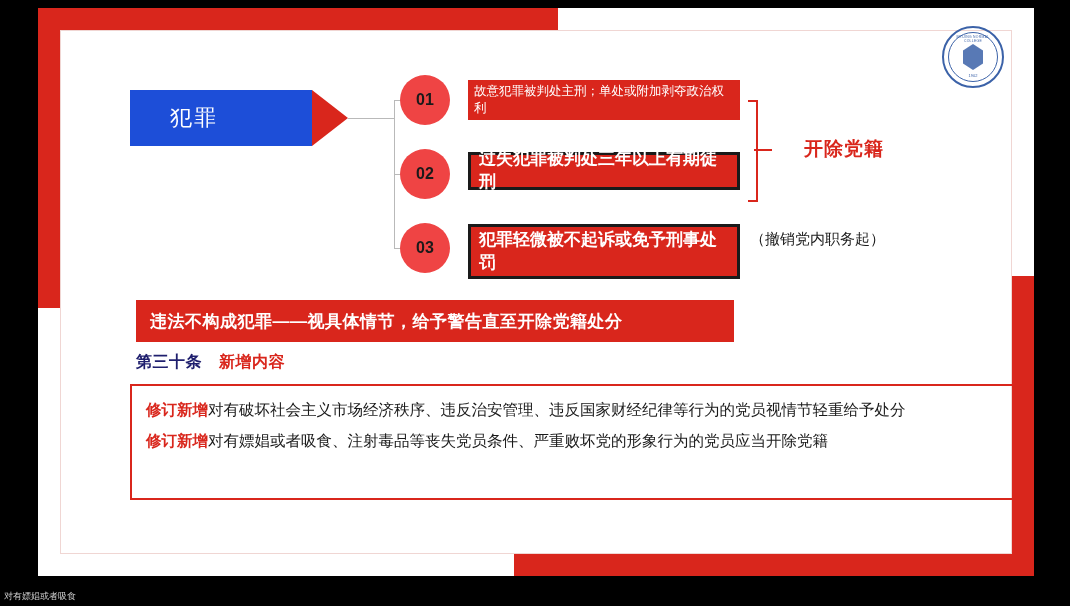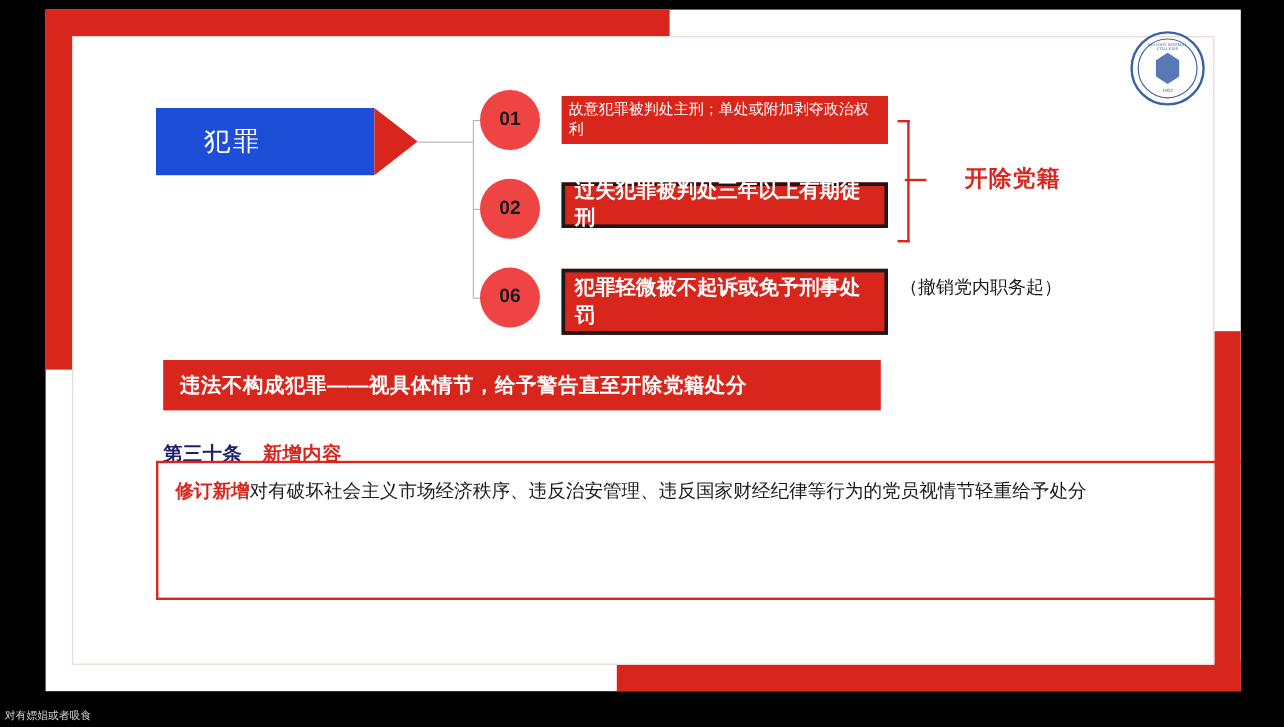--- a/index.html
+++ b/index.html
@@ -251,21 +251,21 @@
     display: flex;
     align-items: center;
     padding-left: 14px;
     box-sizing: border-box;
     letter-spacing: .5px;
   }
   
   #article-heading {
     position: absolute;
     left: 98px;
-    top: 360px;
+    top: 344px;
     font-size: 16px;
     font-weight: bold;
     color: #1f1f6e;
     letter-spacing: .5px;
   }
   #article-heading .new-part {
     color: #d9261c;
     margin-left: 12px;
   }
   
@@ -335,21 +335,21 @@
     <div class="conn" style="left:356px; top:92px; width:1px; height:148px;"></div>
     <div class="conn" style="left:356px; top:92px; width:38px; height:1px;"></div>
     <div class="conn" style="left:356px; top:166px; width:38px; height:1px;"></div>
     <div class="conn" style="left:356px; top:240px; width:38px; height:1px;"></div>
     <div class="arrow-head" style="left:392px; top:88px;"></div>
     <div class="arrow-head" style="left:392px; top:162px;"></div>
     <div class="arrow-head" style="left:392px; top:236px;"></div>
 
     <div class="num-circle" style="left:362px; top:67px;">01</div>
     <div class="num-circle" style="left:362px; top:141px;">02</div>
-    <div class="num-circle" style="left:362px; top:215px;">06</div>
+    <div class="num-circle" style="left:362px; top:215px;">03</div>
 
     <div class="red-box" id="item1-box">故意犯罪被判处主刑；单处或附加剥夺政治权利</div>
     <div class="red-box outlined" id="item2-box">过失犯罪被判处三年以上有期徒刑</div>
     <div class="red-box outlined" id="item3-box">犯罪轻微被不起诉或免予刑事处罚</div>
 
     <div id="brace"></div>
     <div id="brace-tick"></div>
     <div id="expel-label">开除党籍</div>
     <div id="note3">（撤销党内职务起）</div>
 
@@ -357,20 +357,23 @@
 
     <div id="article-heading">
       <span>第三十条</span>
       <span class="new-part">新增内容</span>
     </div>
 
     <div id="content-box">
       <div class="content-line">
         <span class="tag">修订新增</span><span>对有破坏社会主义市场经济秩序、违反治安管理、违反国家财经纪律等行为的党员视情节轻重给予处分</span>
       </div>
+      <div class="content-line">
+        <span class="tag">修订新增</span><span>对有嫖娼或者吸食、注射毒品等丧失党员条件、严重败坏党的形象行为的党员应当开除党籍</span>
+      </div>
     </div>
 
   </div>
 
   <div id="bottom-bar"></div>
   <div id="share-label">对有嫖娼或者吸食</div>
 
 </div>
 
 </body></html>

